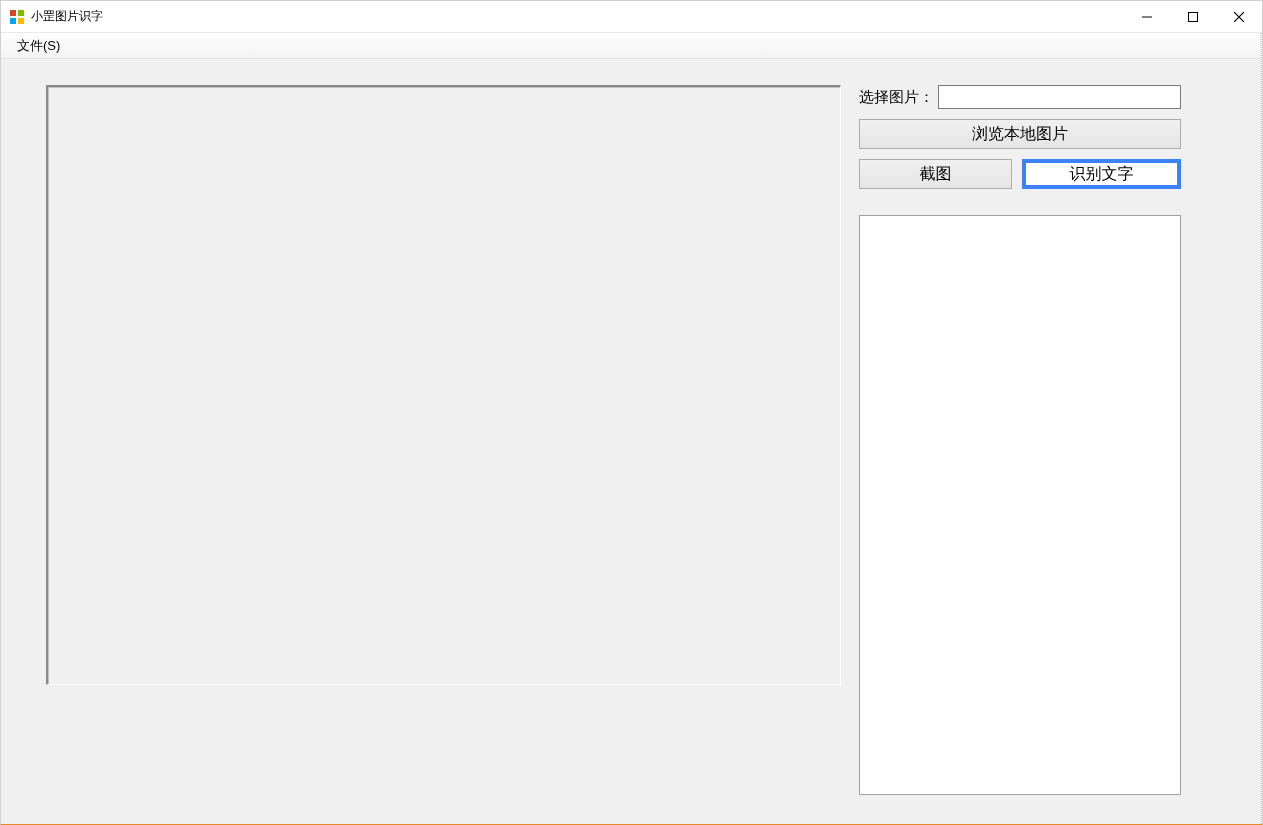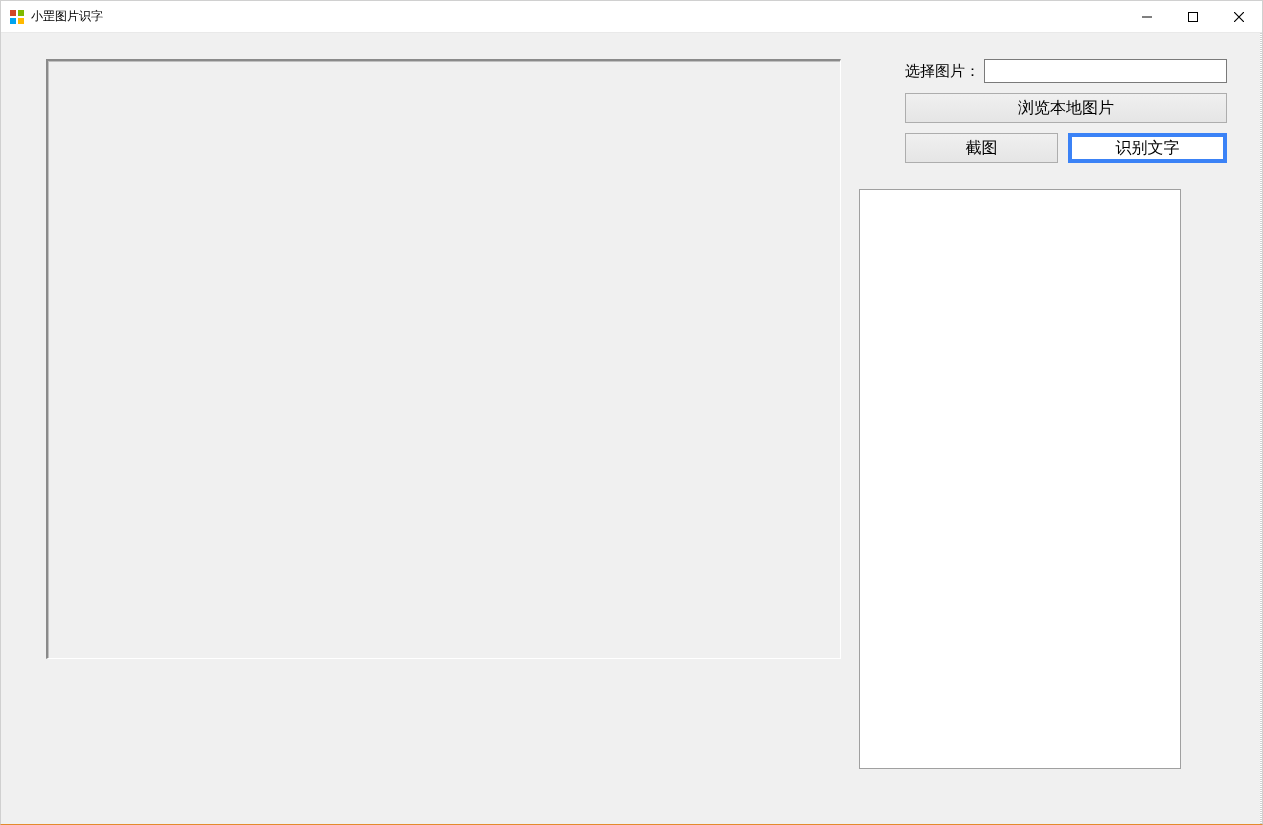--- a/index.html
+++ b/index.html
@@ -84,21 +84,21 @@
       height: 600px;
       background: #f0f0f0;
       border-top: 2px solid #8a8a8a;
       border-left: 2px solid #8a8a8a;
       border-right: 1px solid #ffffff;
       border-bottom: 1px solid #ffffff;
       box-shadow: inset 1px 1px 0 #c0c0c0;
     }
     .side {
       position: absolute;
-      left: 904px;
+      left: 858px;
       top: 26px;
       width: 322px;
     }
     .row {
       display: flex;
       align-items: center;
       margin-bottom: 10px;
     }
     .label {
       font-size: 15px;
@@ -183,20 +183,23 @@
           </svg>
       </div>
       <div class="win-btn close">
         <svg width="10" height="10" viewBox="0 0 10 10">
             <path d="M0 0 L10 10 M10 0 L0 10" stroke="currentColor" stroke-width="1.2"></path>
           </svg>
       </div>
     </div>
   </div>
 
+  <div class="menubar">
+    <div class="menu-item">文件(S)</div>
+  </div>
 
   <div class="client">
 
     <div class="image-panel"></div>
 
     <div class="side">
       <div class="row">
         <span class="label">选择图片：</span>
         <input class="textbox" type="text" value="" style="">
       </div>

